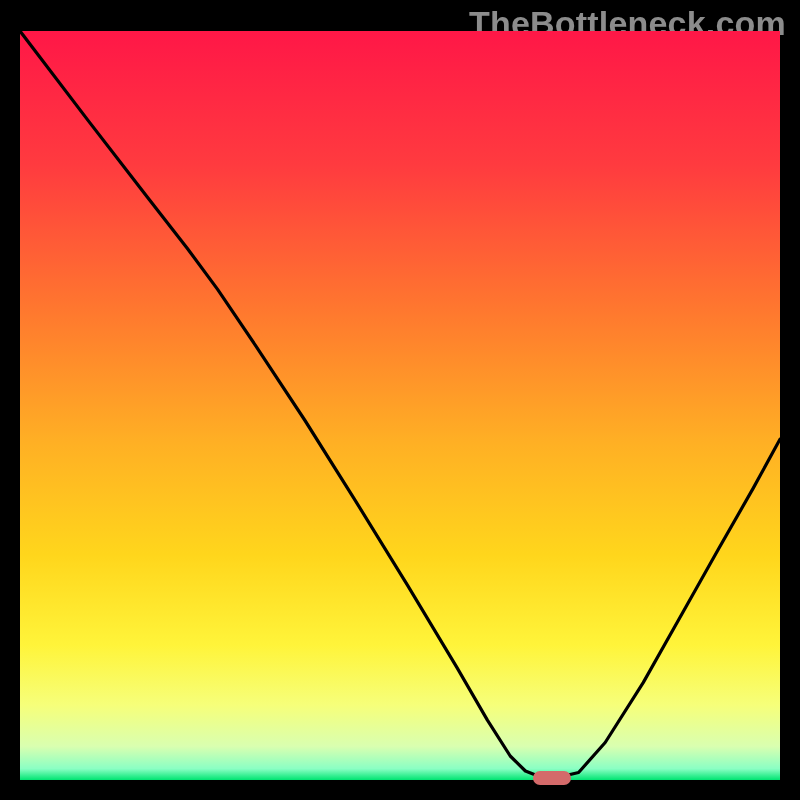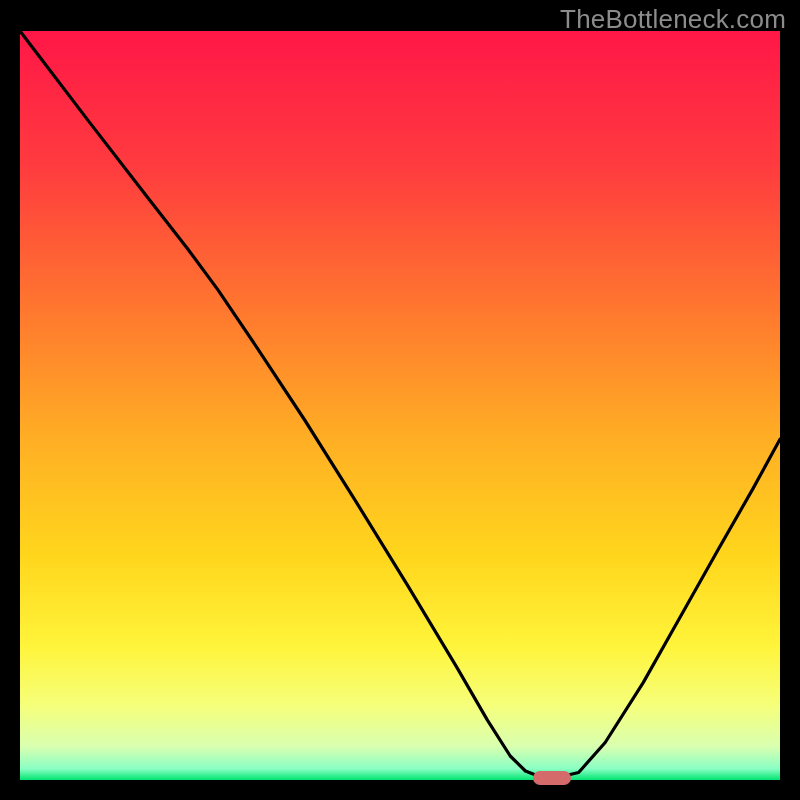--- a/index.html
+++ b/index.html
@@ -8,24 +8,24 @@
     position: relative;
     width: 800px;
     height: 800px;
     background: #000;
   }
   .watermark {
     position: absolute;
     top: 4px;
     right: 14px;
     font-family: Arial, Helvetica, sans-serif;
-    font-size: 26px;
+    font-size: 34px;
     color: #8c8c8c;
     letter-spacing: 0.2px;
-    font-weight: 400;
+    font-weight: 700;
   }
   .plot {
     position: absolute;
     left: 20px;
     top: 31px;
     width: 760px;
     height: 749px;
   }
   .plot svg {
     display: block;

